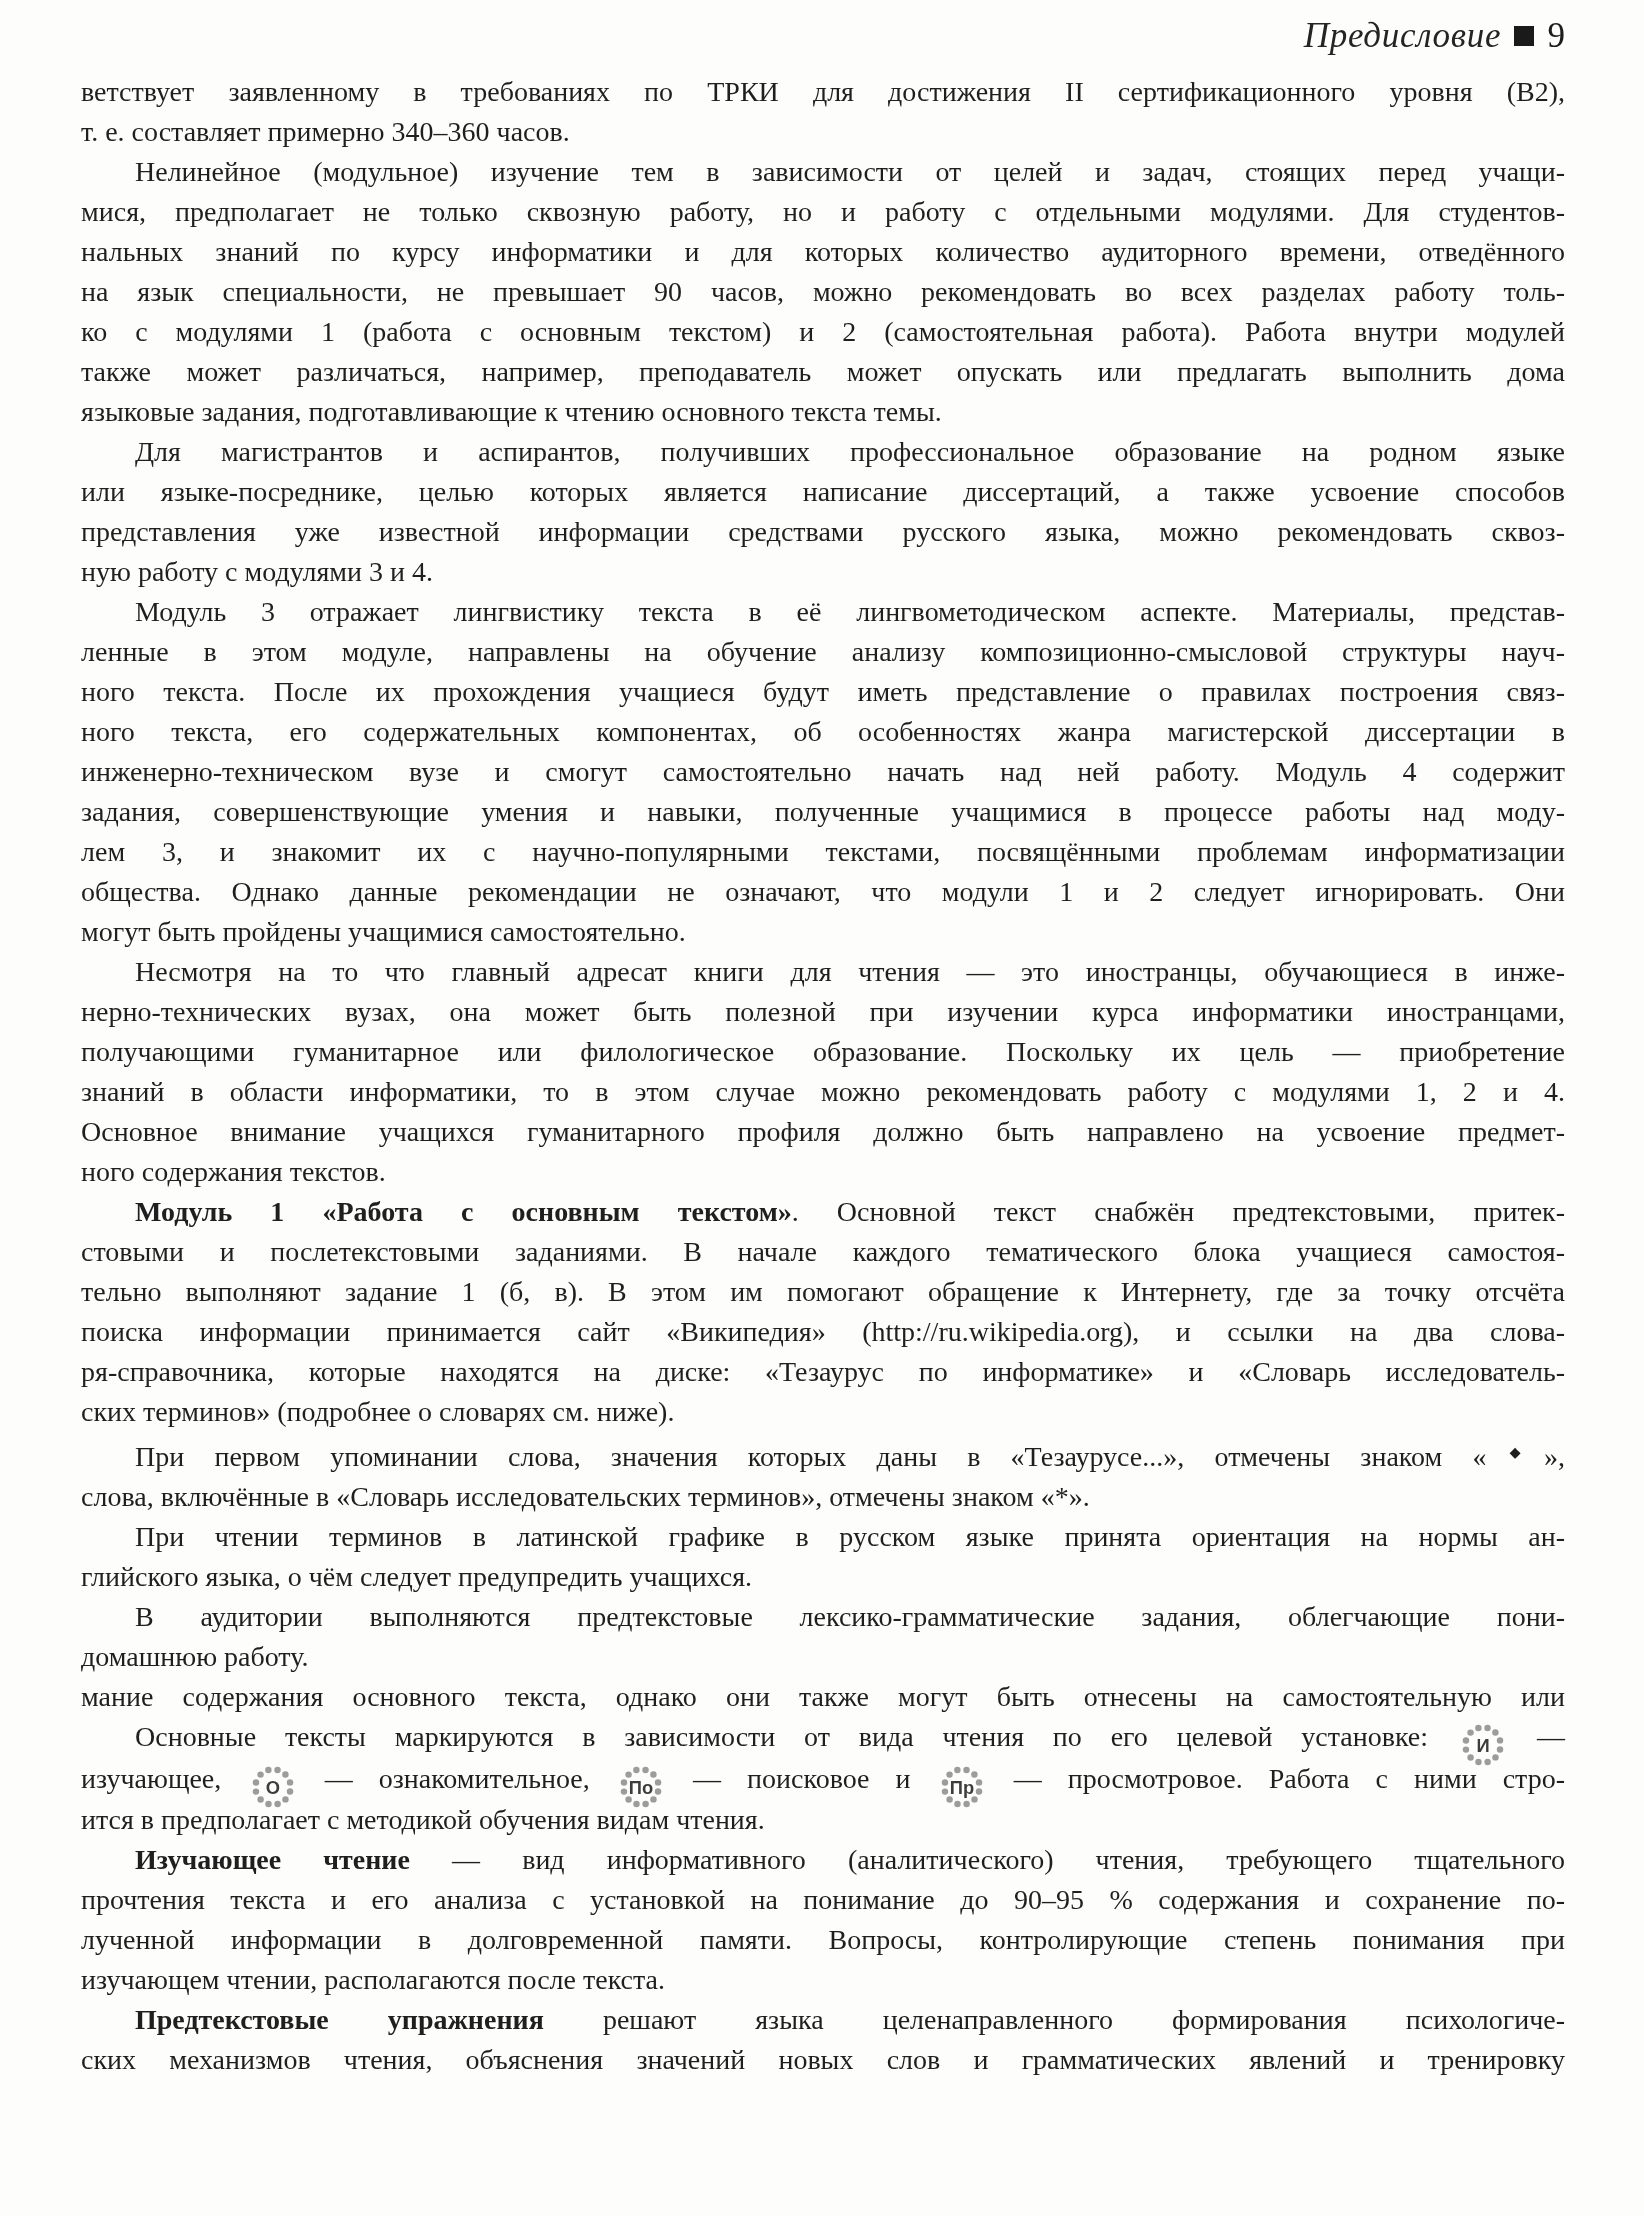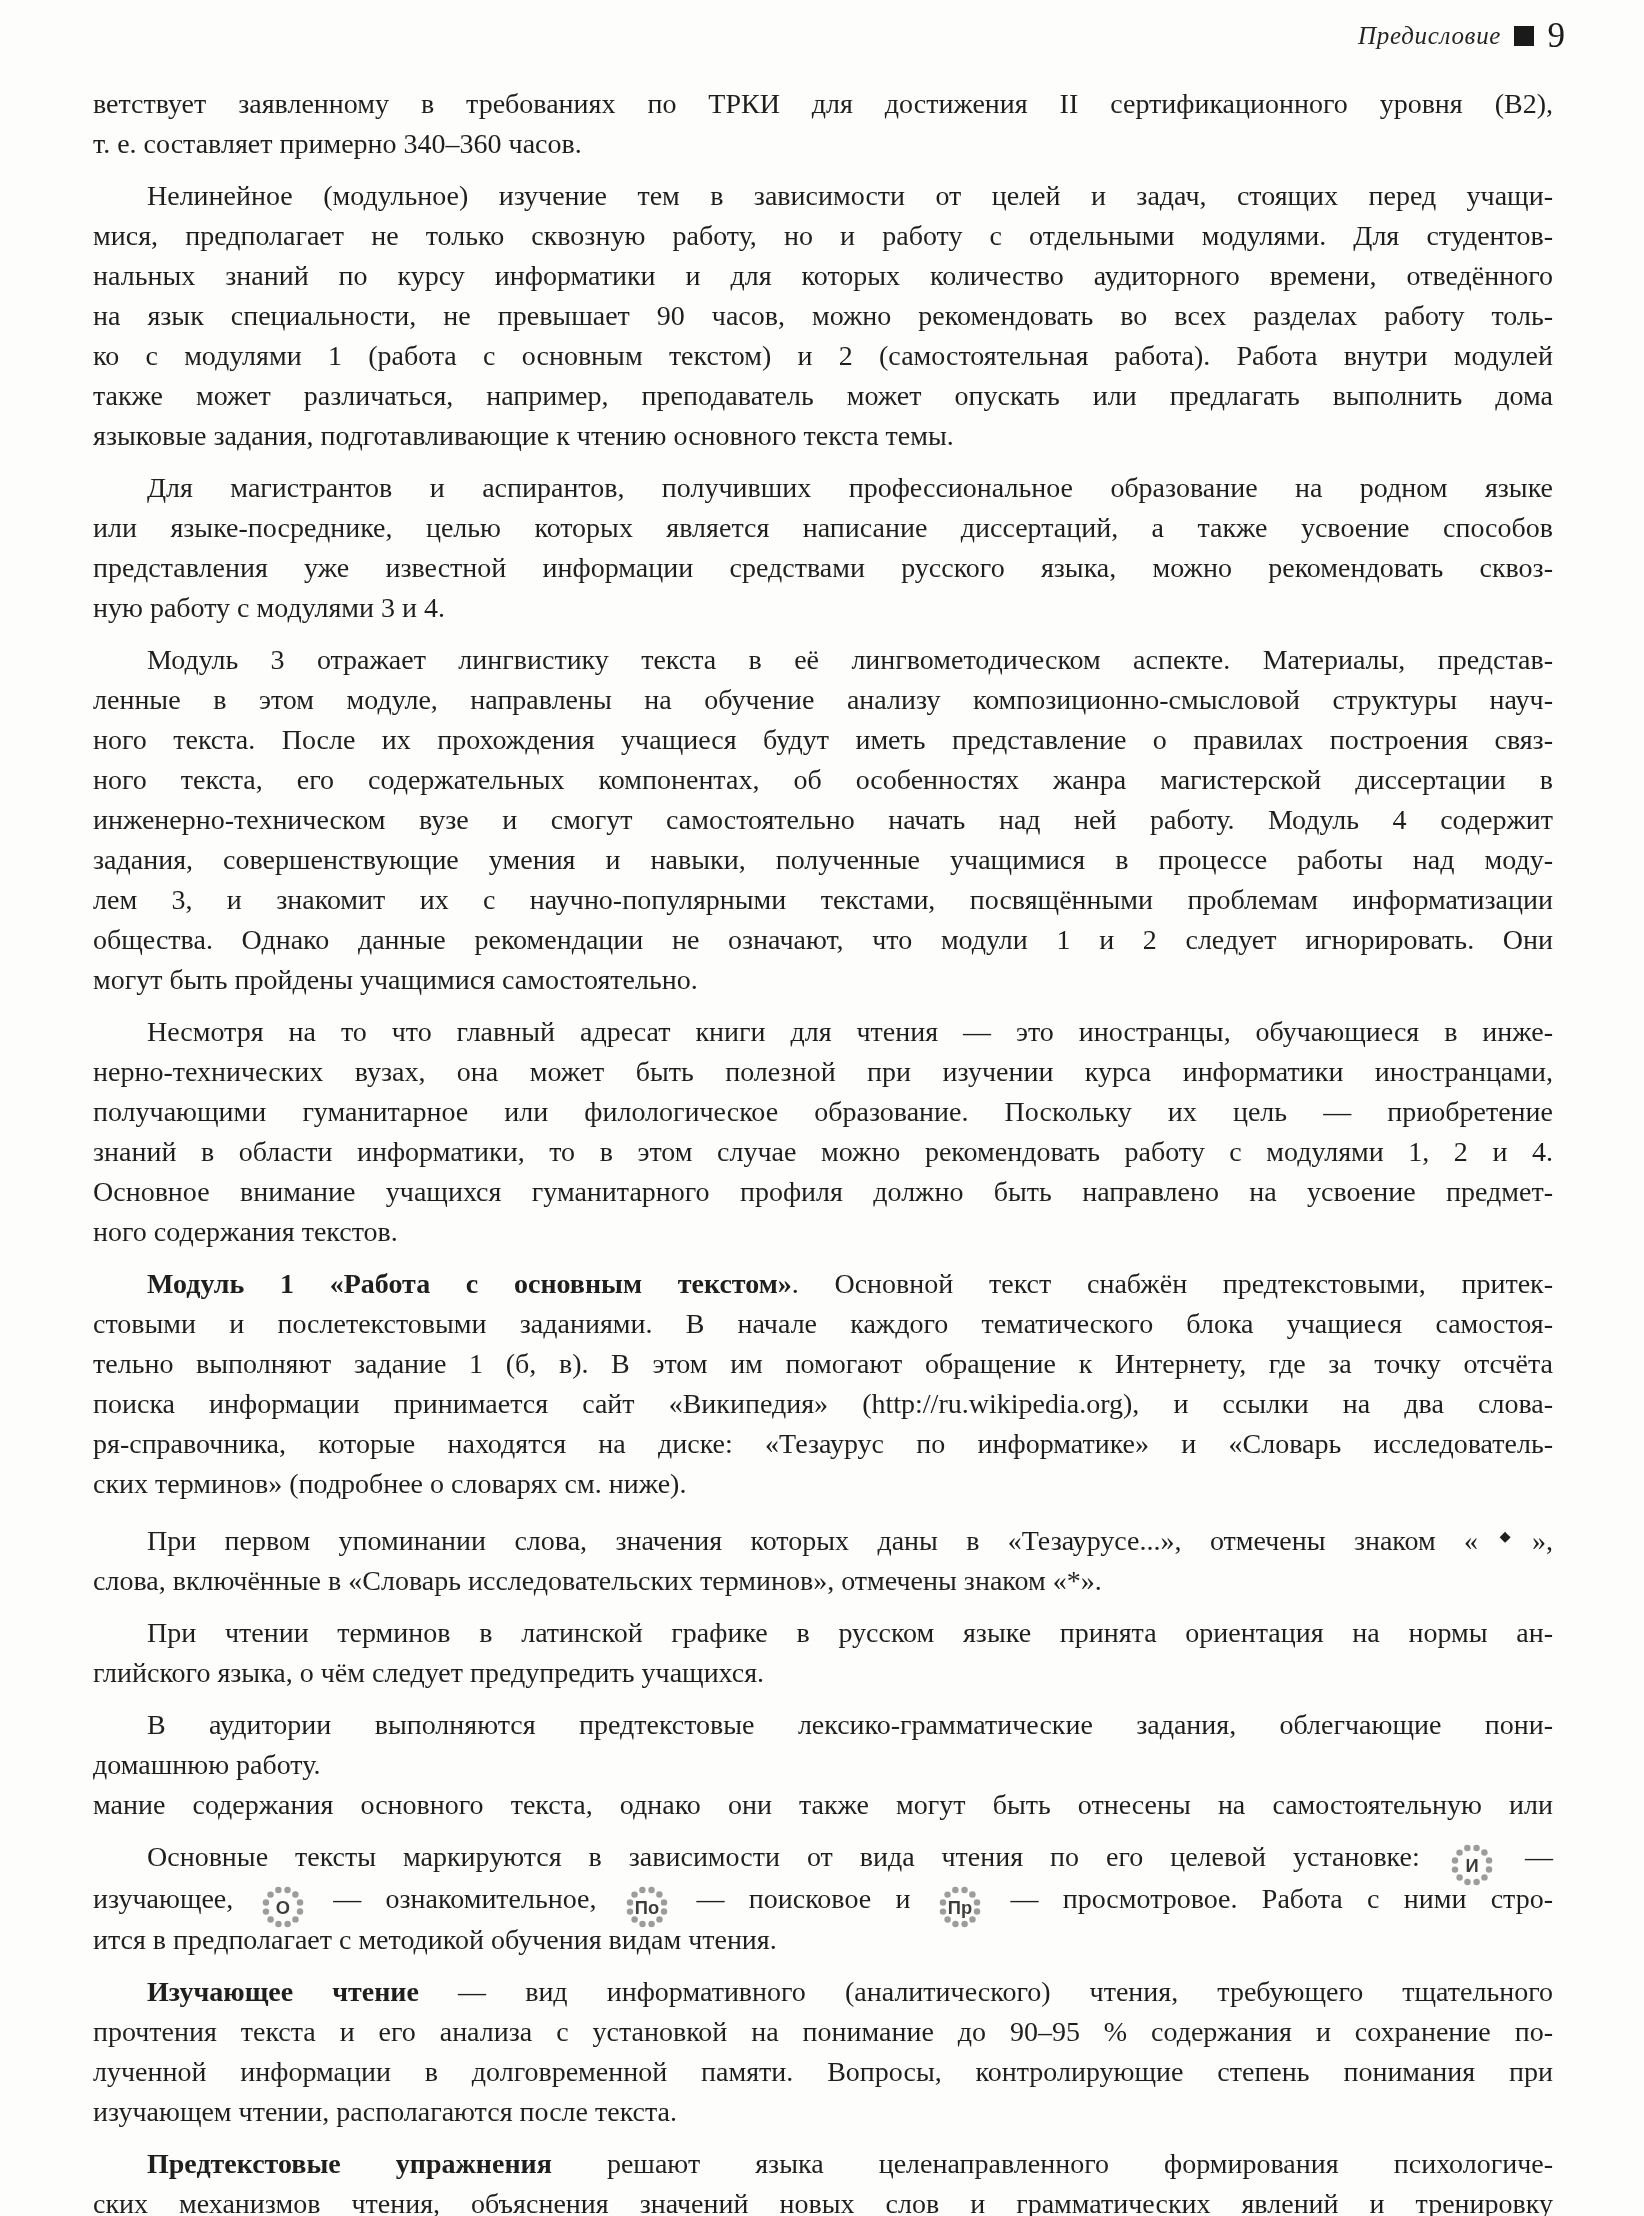--- a/index.html
+++ b/index.html
@@ -11,35 +11,35 @@
     -webkit-font-smoothing:antialiased;
   }
   .page { position:relative; width:1644px; height:2216px; overflow:hidden; }
 
   
   .running-head {
     position:absolute; top:16px; right:79px;
     display:flex; align-items:center; gap:13.2px;
   }
   .running-head .title {
-    font-style:italic; font-size:25px; color:#242424; letter-spacing:0.7px;
+    font-style:italic; font-size:35px; color:#242424; letter-spacing:0.7px;
   }
   .running-head .sq {
     width:20px; height:20px; display:inline-block;
   }
   .running-head .pagenum {
     font-size:35px; color:#1c1c1c;
   }
 
   
   .text-body {
     position:absolute; top:72px; left:81px; width:1484px;
     font-size:28px; line-height:40px;
   }
-  .para { margin:12px; }
+  .para { margin:0; }
   .line {
     text-align:justify; text-align-last:justify;
     white-space:normal;
   }
   .line.nj { text-align-last:left; }
   .line.ind { padding-left:54px; }
   .b { font-weight:bold; }
   .i { }
   .sup { font-size:52%; vertical-align:0.62em; }
 

